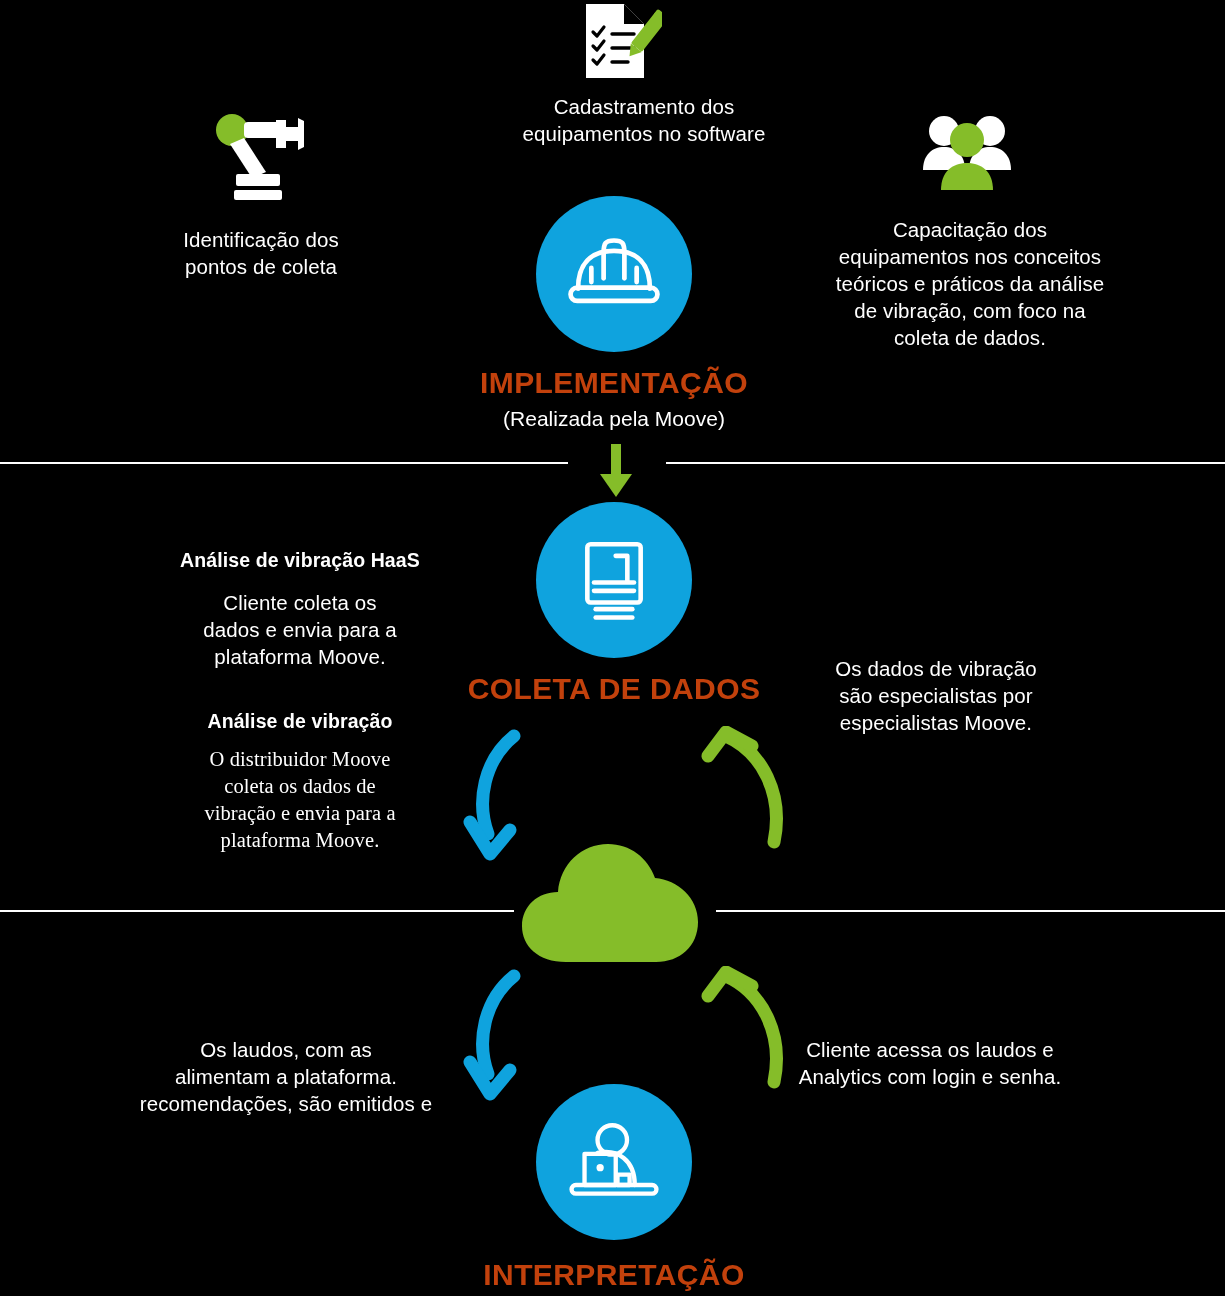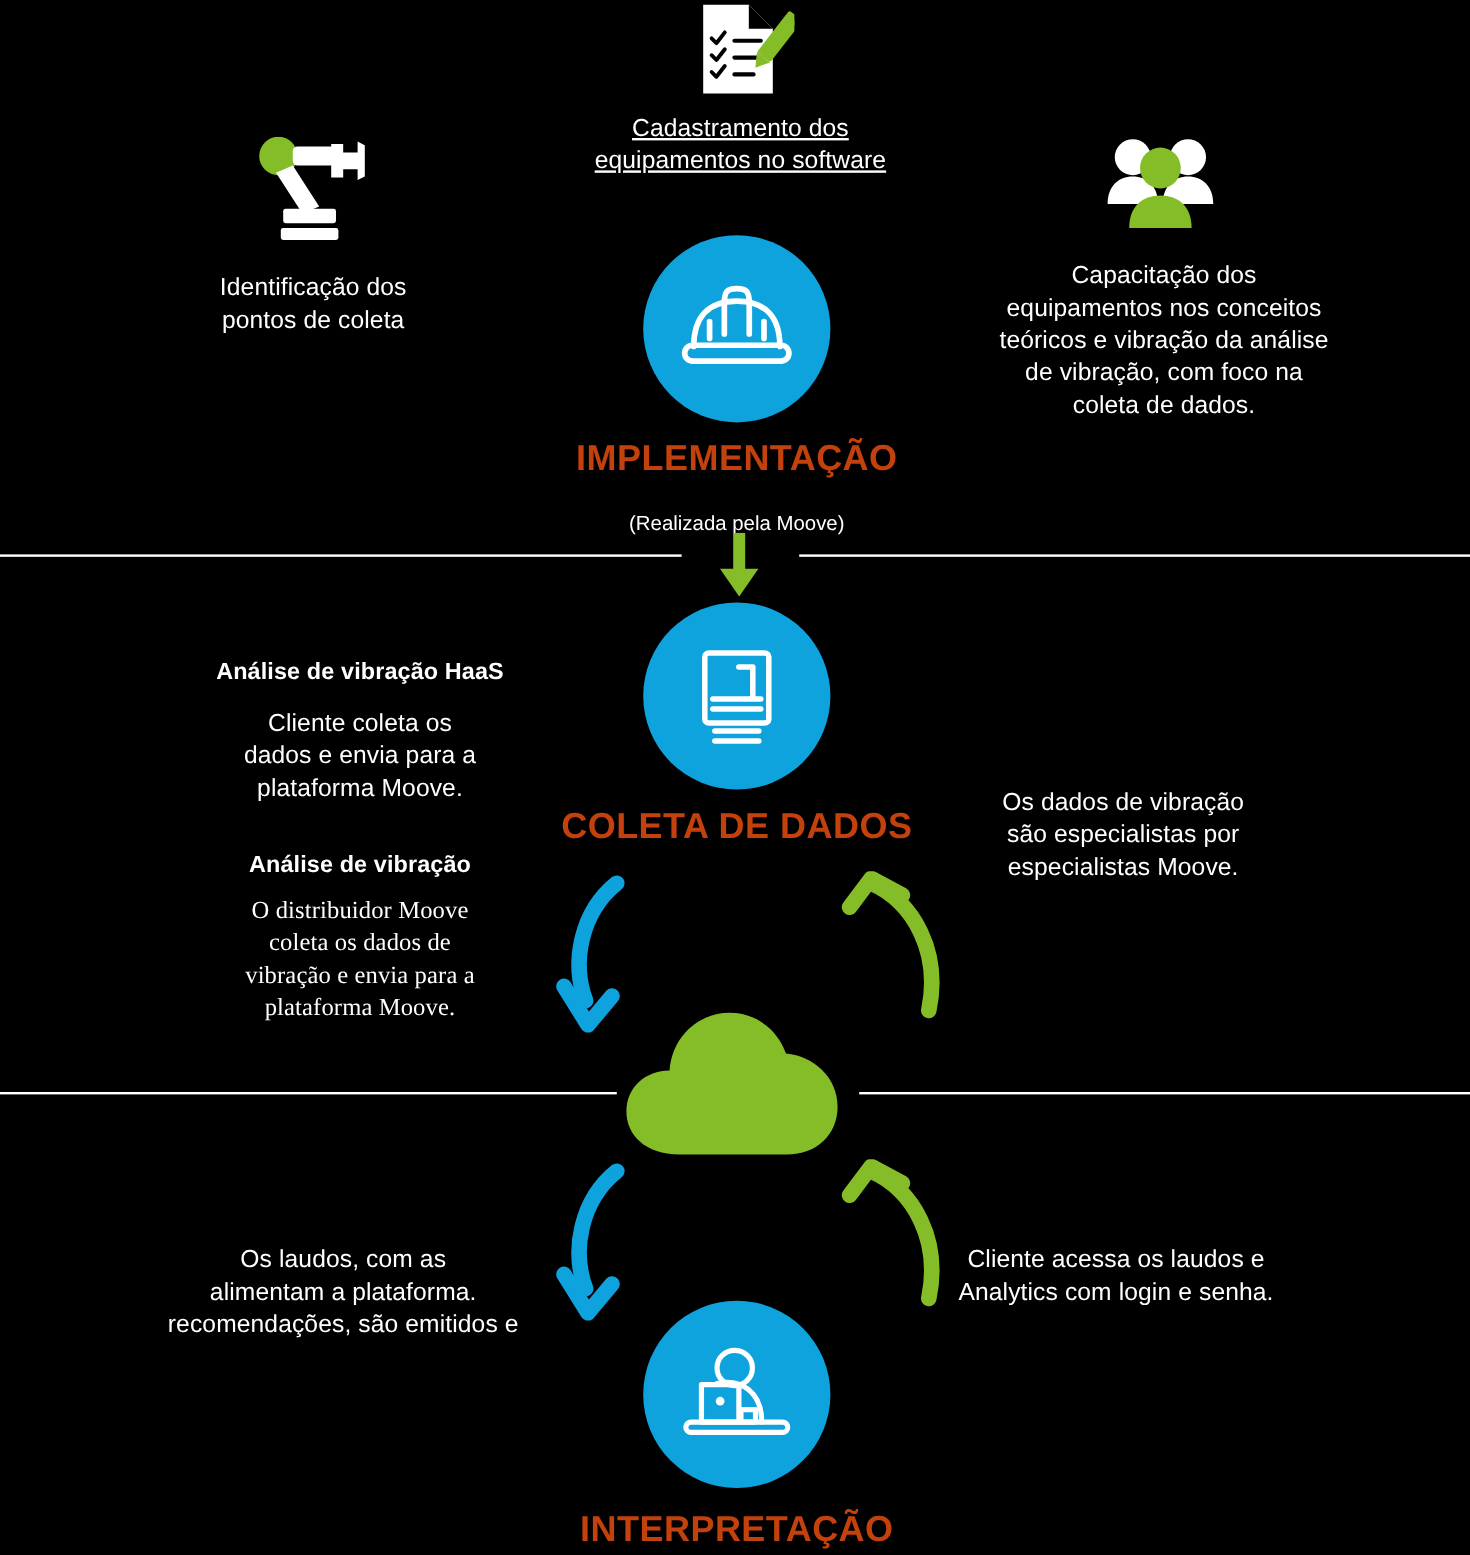--- a/index.html
+++ b/index.html
@@ -12,21 +12,21 @@
   .abs{position:absolute;}
   .txt{
     text-align:center;line-height:1.32;color:#fff;
     font-size:20.5px;font-weight:400;letter-spacing:.1px;
   }
   .bold-head{font-weight:700;font-size:19.5px;letter-spacing:.1px;text-align:center;}
   .stage-title{
     text-align:center;font-weight:700;letter-spacing:.4px;
     font-size:30px;color:#c2410c;
   }
-  .stage-sub{text-align:center;font-size:17px;color:#fff;font-weight:400;margin-top:20px;}
+  .stage-sub{text-align:center;font-size:21px;color:#fff;font-weight:400;}
   .circle{
     border-radius:50%;background:#0FA3DE;
     display:flex;align-items:center;justify-content:center;
   }
   .divider{height:2px;background:#ffffff;}
 </style>
 </head>
 <body>
 
 <div class="stage">
@@ -48,21 +48,21 @@
       </g>
 
       <g transform="rotate(38 70 40)">
         <rect x="62" y="8" width="14" height="40" rx="2" fill="#85BD29"></rect>
         <rect x="62" y="4" width="14" height="7" rx="2" fill="#85BD29"></rect>
         <path d="M62 48 h14 l-7 11 Z" fill="#85BD29"></path>
       </g>
       <path d="M50 56 l18 16 l6 -14 Z" fill="#000000" opacity="0"></path>
     </svg>
   </div>
-  <div class="abs txt" style="left:447px;top:93px;width:340px;text-decoration:underline;">
+  <div class="abs txt" style="left:474px;top:93px;width:340px;">
     <div>Cadastramento dos</div>
     <div>equipamentos no software</div>
   </div>
 
   <div class="abs" style="left:208px;top:114px;width:104px;height:86px;">
     <svg viewBox="0 0 104 86" width="104" height="86">
       <circle cx="24" cy="16" r="16" fill="#85BD29"></circle>
       <rect x="36" y="8" width="36" height="16" rx="4" fill="#ffffff"></rect>
       <path d="M68 6 h10 v7 h12 v-9 l6 3 v26 l-6 3 v-9 h-12 v7 h-10 Z" fill="#ffffff"></path>
       <path d="M22 30 l14 -6 l22 34 l-14 6 Z" fill="#ffffff"></path>
@@ -81,21 +81,21 @@
       <path d="M6 58 c0-15 9-23 21-23 c12 0 21 8 21 23 Z" fill="#ffffff"></path>
       <circle cx="73" cy="19" r="15" fill="#ffffff"></circle>
       <path d="M52 58 c0-15 9-23 21-23 c12 0 21 8 21 23 Z" fill="#ffffff"></path>
       <circle cx="50" cy="28" r="17" fill="#85BD29"></circle>
       <path d="M24 78 c0-18 11-27 26-27 c15 0 26 9 26 27 Z" fill="#85BD29"></path>
     </svg>
   </div>
   <div class="abs txt" style="left:822px;top:216px;width:296px;">
     <div>Capacitação dos</div>
     <div>equipamentos nos conceitos</div>
-    <div>teóricos e vibração da análise</div>
+    <div>teóricos e práticos da análise</div>
     <div>de vibração, com foco na</div>
     <div>coleta de dados.</div>
   </div>
 
   <div class="abs circle" style="left:536px;top:196px;width:156px;height:156px;">
     <svg viewBox="0 0 110 90" width="104" height="85">
       <g fill="none" stroke="#ffffff" stroke-width="5" stroke-linejoin="round" stroke-linecap="round">
         <path d="M17 60 C17 34 30 20 55 20 C80 20 93 34 93 60"></path>
         <path d="M44 22 C44 12 46 9 55 9 C64 9 66 12 66 22"></path>
         <path d="M44 22 L44 49"></path>

